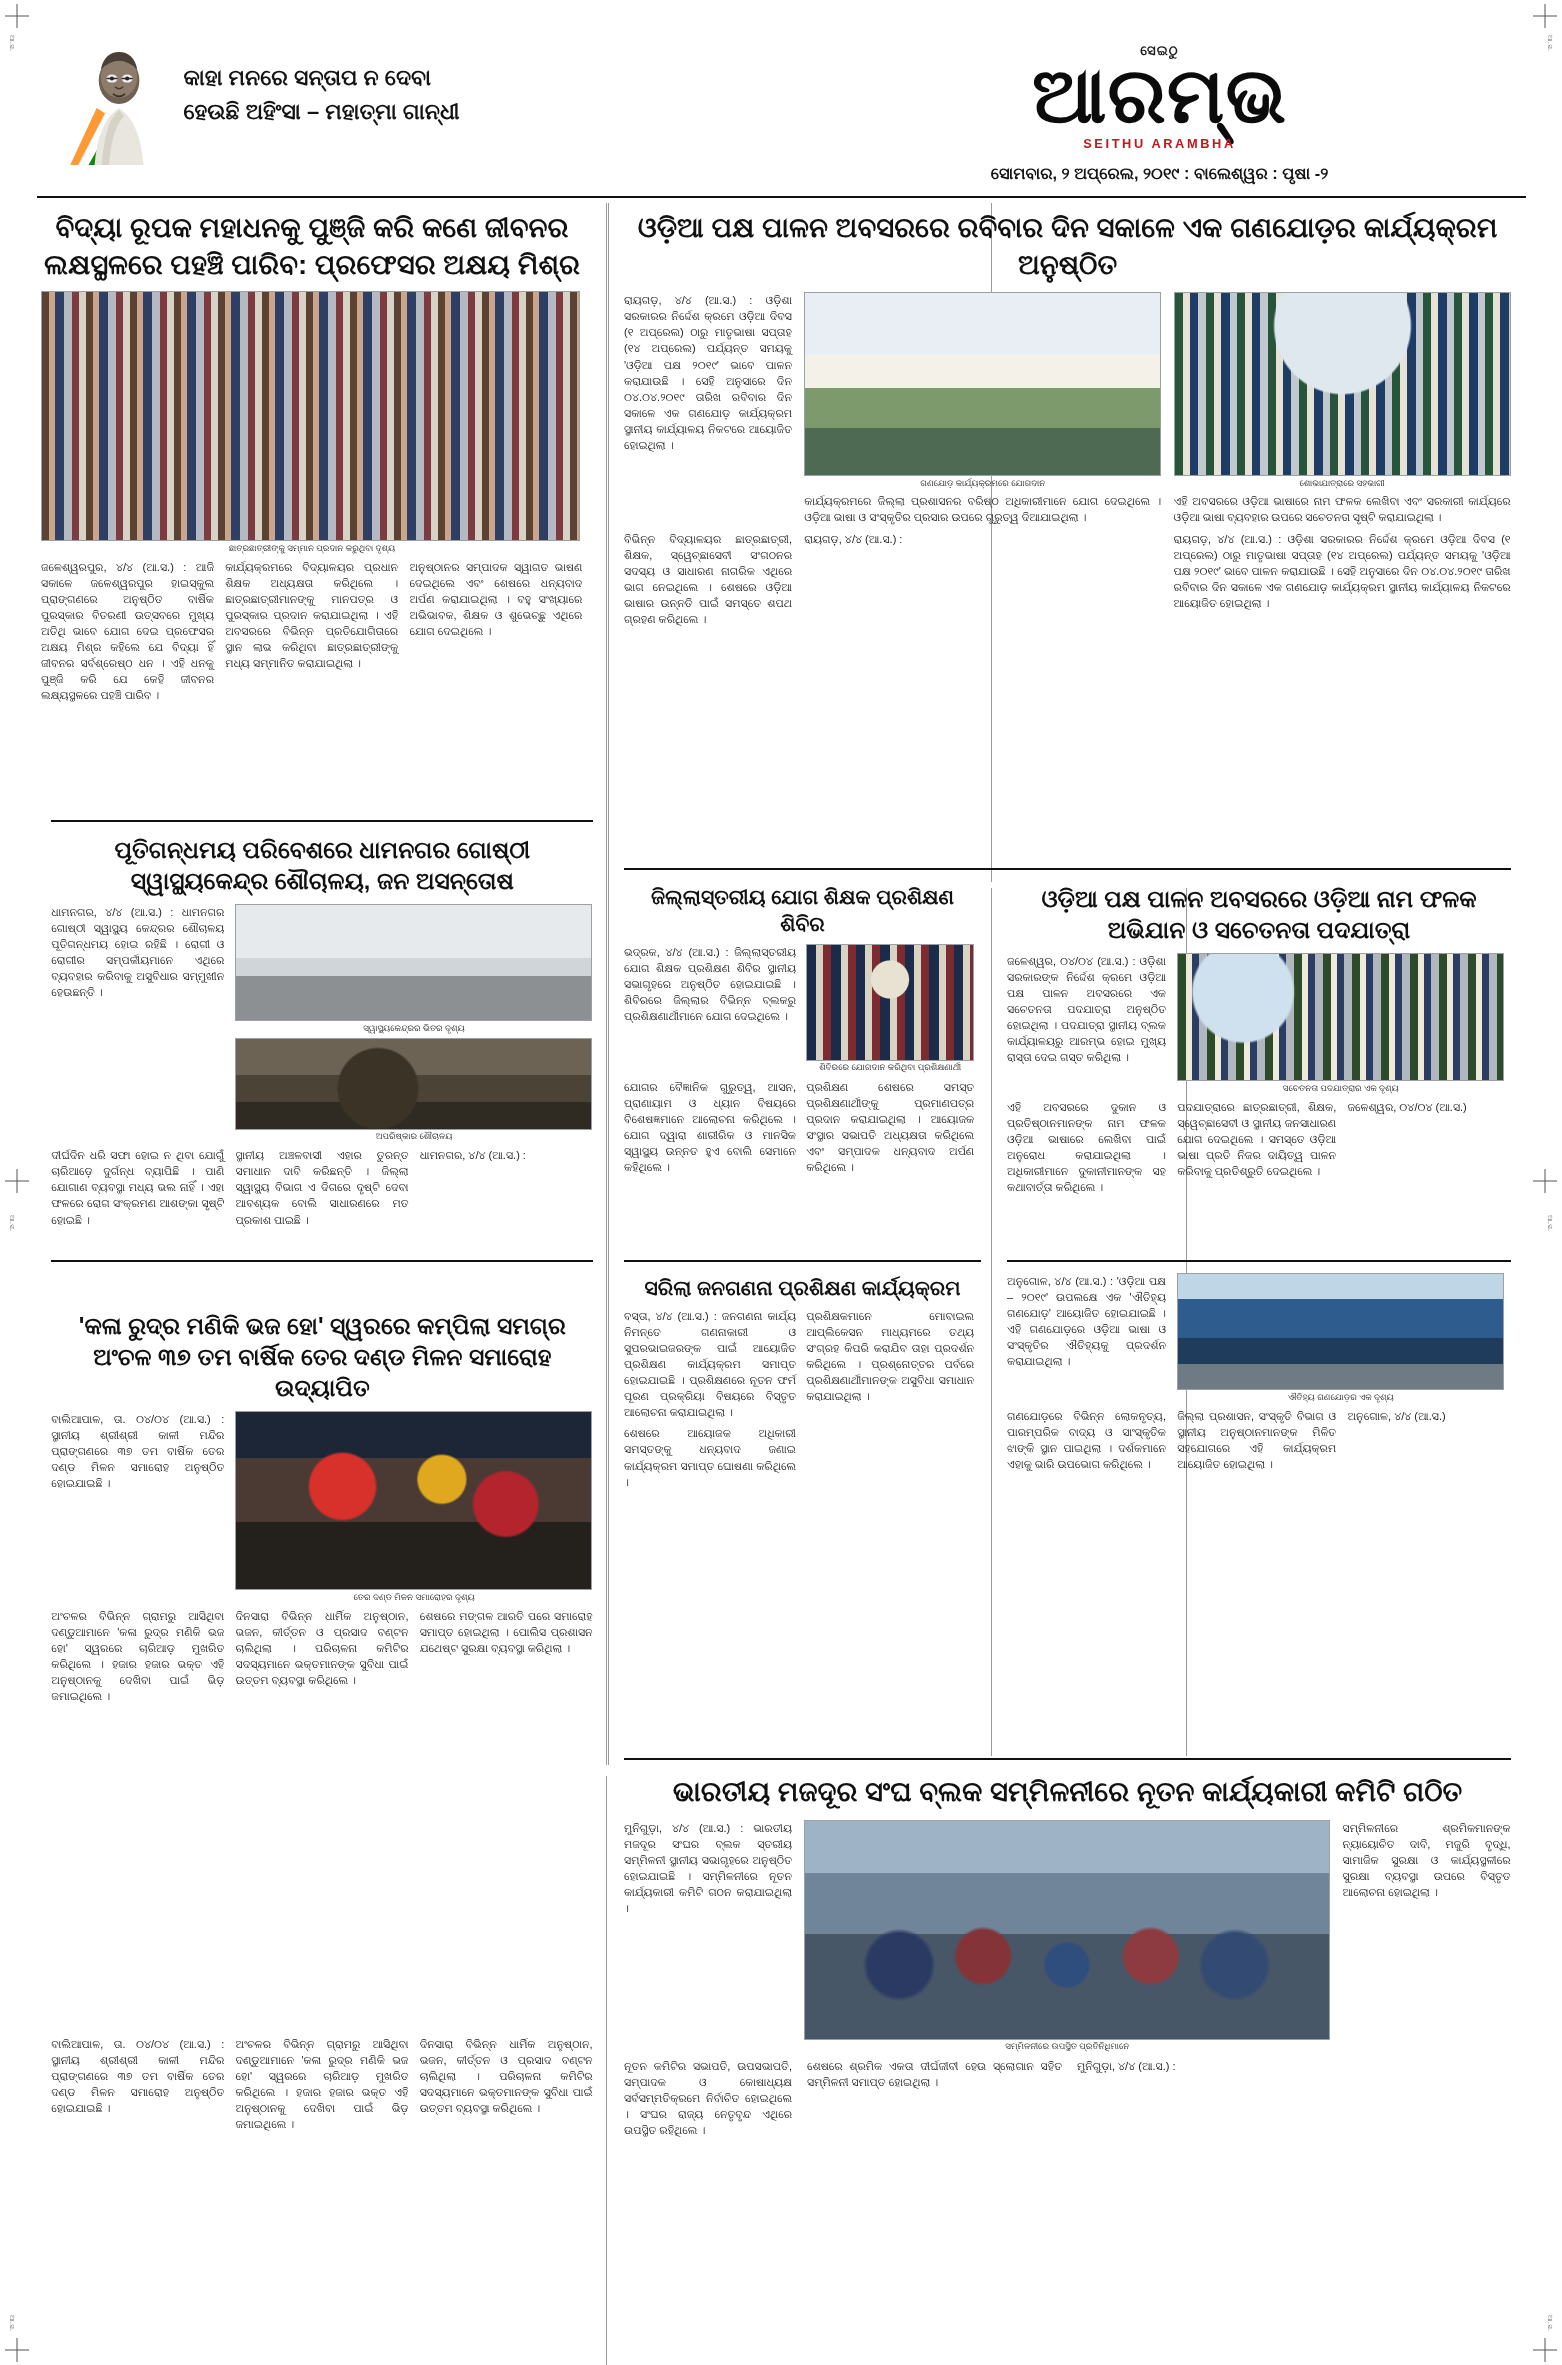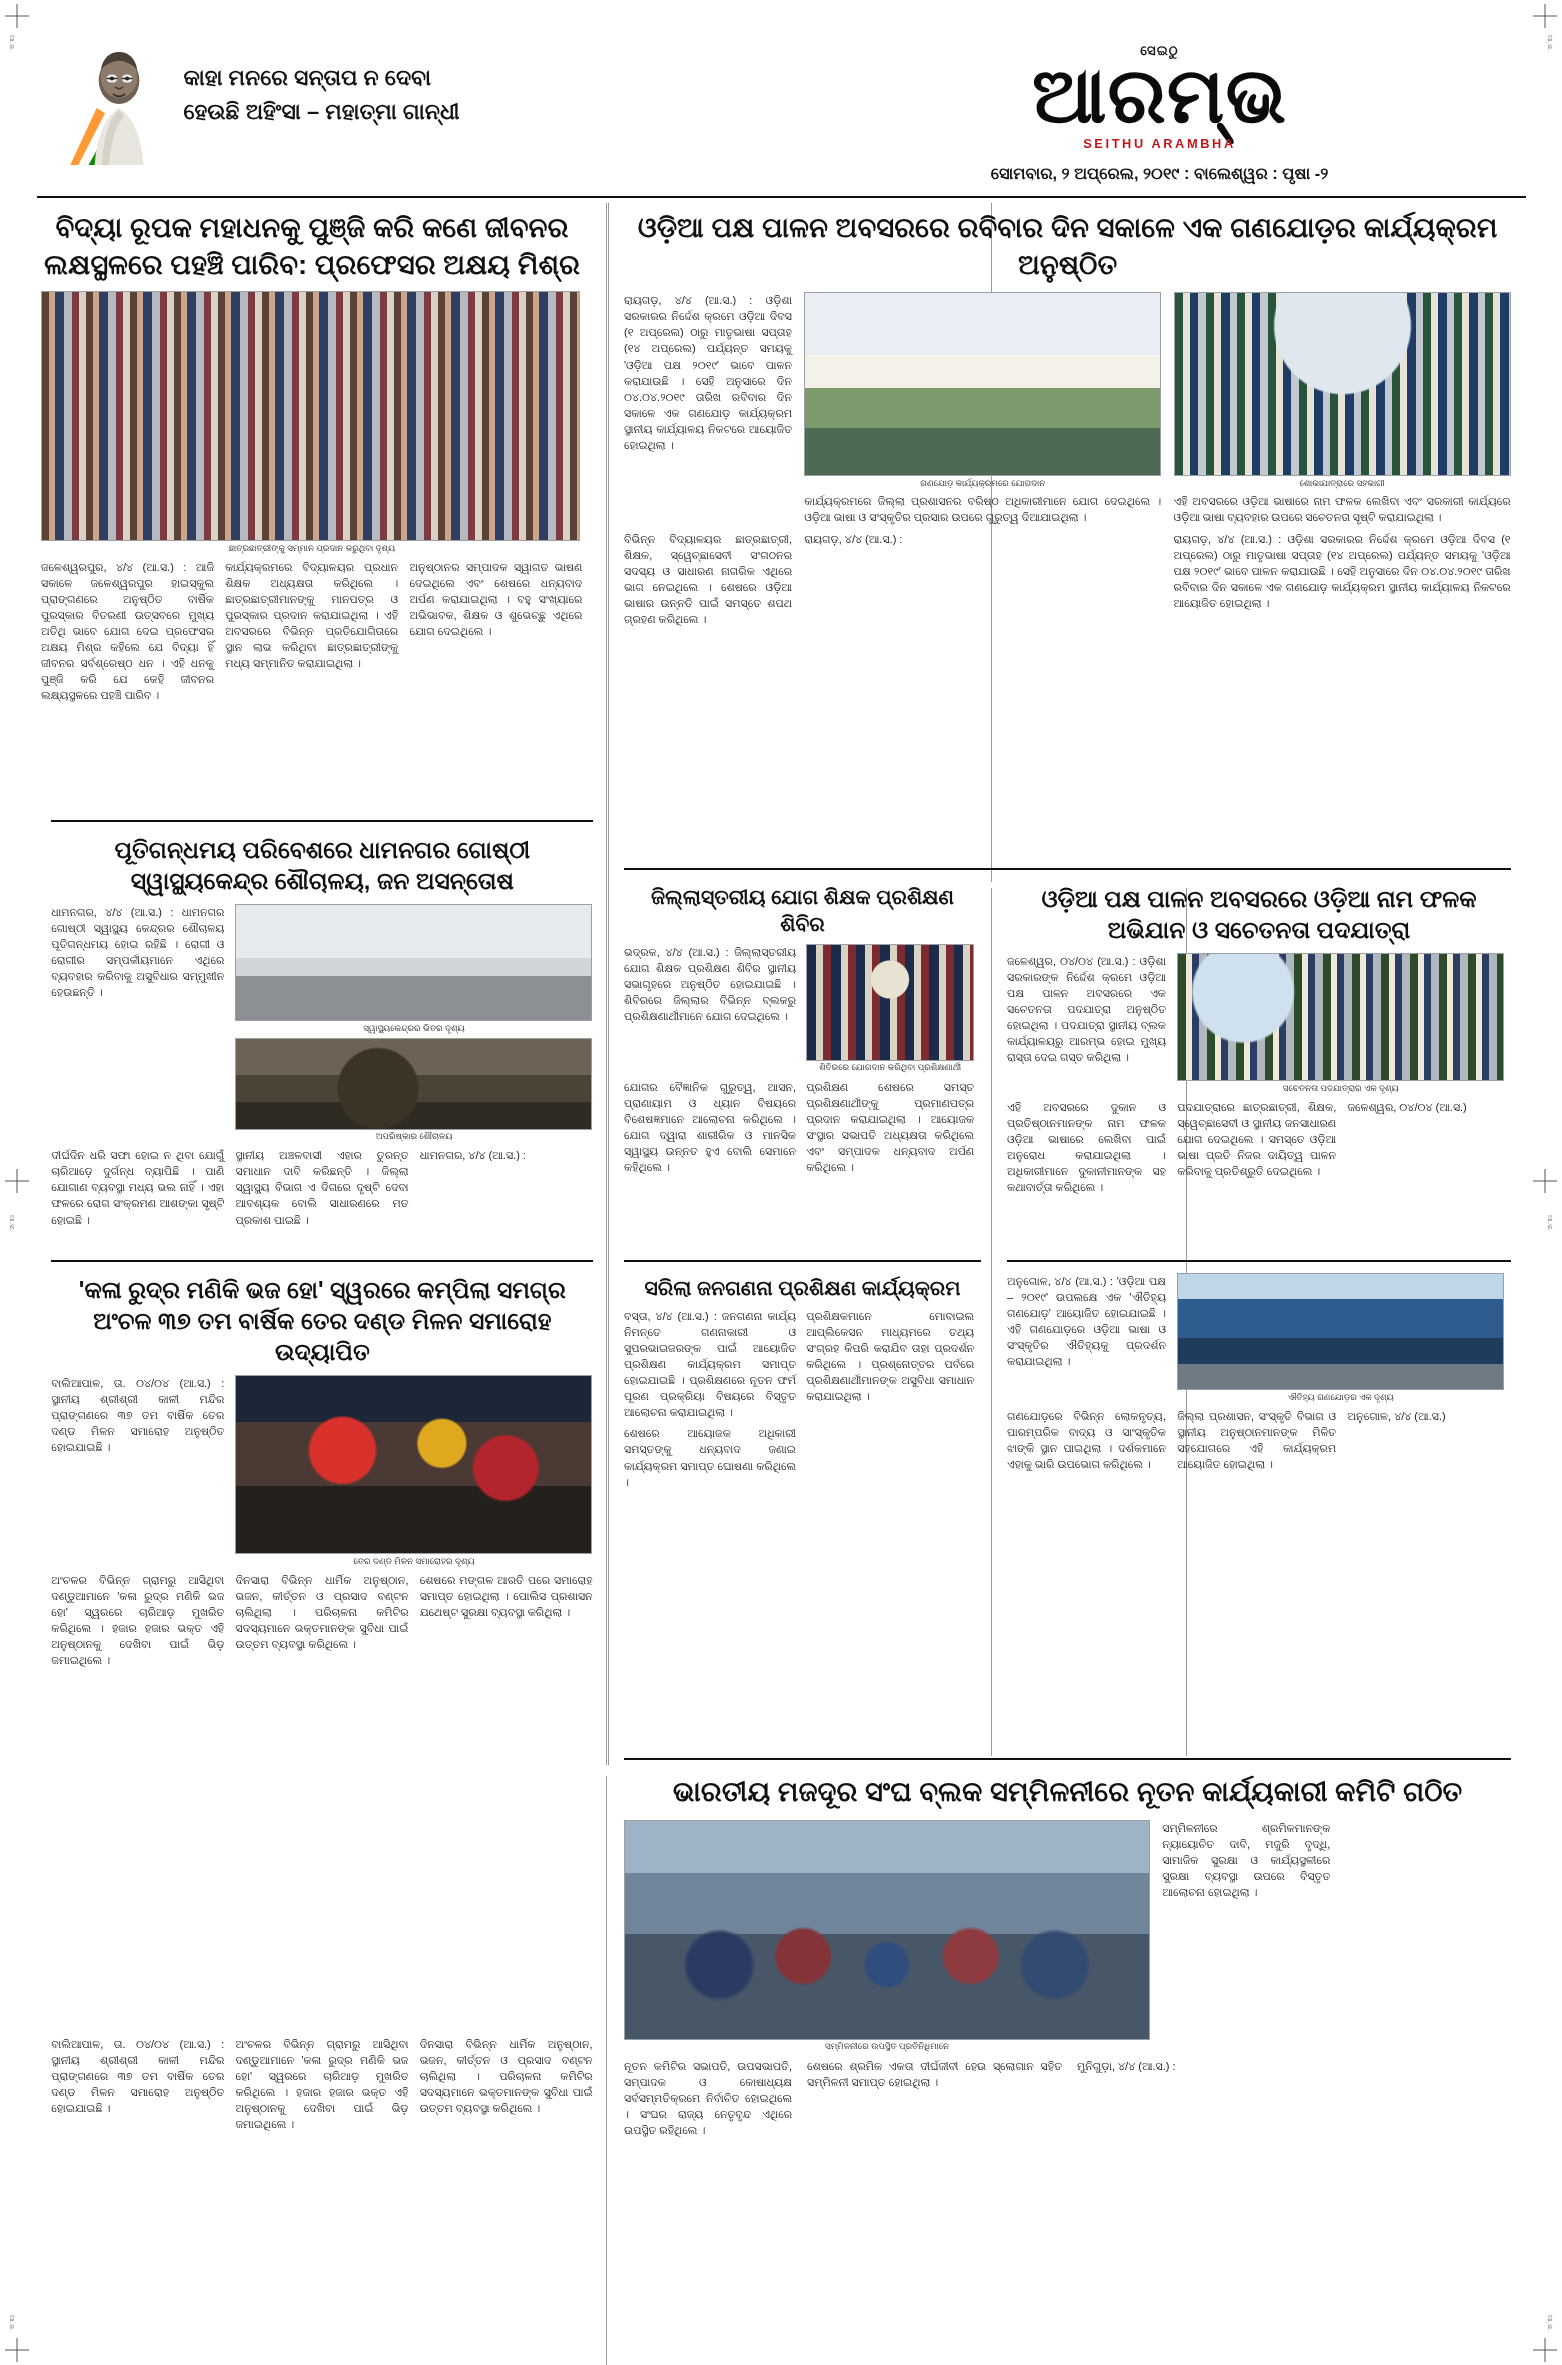--- a/index.html
+++ b/index.html
@@ -333,21 +333,21 @@
         </div>
         <div style="display:flex; gap:11.2px; margin-top:5.1px;">
           <div class="body-text" style="width:173px;">ଦୀର୍ଘଦିନ ଧରି ସଫା ହୋଇ ନ ଥିବା ଯୋଗୁଁ ଚାରିଆଡ଼େ ଦୁର୍ଗନ୍ଧ ବ୍ୟାପିଛି । ପାଣି ଯୋଗାଣ ବ୍ୟବସ୍ଥା ମଧ୍ୟ ଭଲ ନାହିଁ । ଏହା ଫଳରେ ରୋଗ ସଂକ୍ରମଣ ଆଶଙ୍କା ସୃଷ୍ଟି ହୋଇଛି ।</div>
           <div class="body-text" style="width:173px;">ସ୍ଥାନୀୟ ଅଞ୍ଚଳବାସୀ ଏହାର ତୁରନ୍ତ ସମାଧାନ ଦାବି କରିଛନ୍ତି । ଜିଲ୍ଲା ସ୍ୱାସ୍ଥ୍ୟ ବିଭାଗ ଏ ଦିଗରେ ଦୃଷ୍ଟି ଦେବା ଆବଶ୍ୟକ ବୋଲି ସାଧାରଣରେ ମତ ପ୍ରକାଶ ପାଇଛି ।</div>
           <div class="body-text" style="width:173px;">ଧାମନଗର, ୪/୪ (ଆ.ସ.) :</div>
         </div>
       </div>
 
       <div class="rule-h thick" style="left:14.3px; top:1062px; width:542px;"></div>
 
-      <div class="colbox" style="left:14.3px; top:1075px; width:542px;">
+      <div class="colbox" style="left:14.3px; top:1111px; width:542px;">
         <div class="hl mid" style="padding:2px 5.1px 7.1px;">'କଳା ରୁଦ୍ର ମଣିକି ଭଜ ହୋ' ସ୍ୱରରେ କମ୍ପିଲା ସମଗ୍ର ଅଂଚଳ ୩୭ ତମ ବାର୍ଷିକ ତେର ଦଣ୍ଡ ମିଳନ ସମାରୋହ ଉଦ୍ୟାପିତ</div>
         <div style="display:flex; gap:11.2px;">
           <div style="width:173px;">
             <div class="body-text">ବାଲିଆପାଳ, ତା. ୦୪/୦୪ (ଆ.ସ.) : ସ୍ଥାନୀୟ ଶ୍ରୀଶ୍ରୀ କାଳୀ ମନ୍ଦିର ପ୍ରାଙ୍ଗଣରେ ୩୭ ତମ ବାର୍ଷିକ ତେର ଦଣ୍ଡ ମିଳନ ସମାରୋହ ଅନୁଷ୍ଠିତ ହୋଇଯାଇଛି ।</div>
           </div>
           <div style="width:357px;">
             <div class="photo ph-festival" style="width:357px; height:179px;"></div>
             <div class="imgcap">ତେର ଦଣ୍ଡ ମିଳନ ସମାରୋହର ଦୃଶ୍ୟ</div>
           </div>
         </div>
@@ -441,20 +441,21 @@
           <div class="body-text" style="width:159px;">ଜିଲ୍ଲା ପ୍ରଶାସନ, ସଂସ୍କୃତି ବିଭାଗ ଓ ସ୍ଥାନୀୟ ଅନୁଷ୍ଠାନମାନଙ୍କ ମିଳିତ ସହଯୋଗରେ ଏହି କାର୍ଯ୍ୟକ୍ରମ ଆୟୋଜିତ ହୋଇଥିଲା ।</div>
           <div class="body-text" style="width:159px;">ଅନୁଗୋଳ, ୪/୪ (ଆ.ସ.)</div>
         </div>
       </div>
 
       <div class="rule-h thick" style="left:587px; top:1560px; width:887px;"></div>
 
       <div class="colbox" style="left:587px; top:1573px; width:887px;">
         <div class="hl big" style="padding:3.1px 2px 9.2px;">ଭାରତୀୟ ମଜଦୂର ସଂଘ ବ୍ଲକ ସମ୍ମିଳନୀରେ ନୂତନ କାର୍ଯ୍ୟକାରୀ କମିଟି ଗଠିତ</div>
         <div style="display:flex; gap:12.3px;">
+          <div class="body-text" style="width:168px;">ମୁନିଗୁଡ଼ା, ୪/୪ (ଆ.ସ.) : ଭାରତୀୟ ମଜଦୂର ସଂଘର ବ୍ଲକ ସ୍ତରୀୟ ସମ୍ମିଳନୀ ସ୍ଥାନୀୟ ସଭାଗୃହରେ ଅନୁଷ୍ଠିତ ହୋଇଯାଇଛି । ସମ୍ମିଳନୀରେ ନୂତନ କାର୍ଯ୍ୟକାରୀ କମିଟି ଗଠନ କରାଯାଇଥିଲା ।</div>
           <div style="width:526px;">
             <div class="photo ph-meeting-blue" style="width:526px; height:220px;"></div>
             <div class="imgcap">ସମ୍ମିଳନୀରେ ଉପସ୍ଥିତ ପ୍ରତିନିଧିମାନେ</div>
           </div>
           <div class="body-text" style="width:168px;">ସମ୍ମିଳନୀରେ ଶ୍ରମିକମାନଙ୍କ ନ୍ୟାୟୋଚିତ ଦାବି, ମଜୁରି ବୃଦ୍ଧି, ସାମାଜିକ ସୁରକ୍ଷା ଓ କାର୍ଯ୍ୟସ୍ଥଳୀରେ ସୁରକ୍ଷା ବ୍ୟବସ୍ଥା ଉପରେ ବିସ୍ତୃତ ଆଲୋଚନା ହୋଇଥିଲା ।</div>
         </div>
         <div style="display:flex; gap:15px; margin-top:6.1px;">
           <div class="body-text" style="width:168px;">ନୂତନ କମିଟିର ସଭାପତି, ଉପସଭାପତି, ସମ୍ପାଦକ ଓ କୋଷାଧ୍ୟକ୍ଷ ସର୍ବସମ୍ମତିକ୍ରମେ ନିର୍ବାଚିତ ହୋଇଥିଲେ । ସଂଘର ରାଜ୍ୟ ନେତୃବୃନ୍ଦ ଏଥିରେ ଉପସ୍ଥିତ ରହିଥିଲେ ।</div>
           <div class="body-text" style="width:255px;">ଶେଷରେ ଶ୍ରମିକ ଏକତା ଦୀର୍ଘଜୀବୀ ହେଉ ସ୍ଲୋଗାନ ସହିତ ସମ୍ମିଳନୀ ସମାପ୍ତ ହୋଇଥିଲା ।</div>
           <div class="body-text" style="width:255px;">ମୁନିଗୁଡ଼ା, ୪/୪ (ଆ.ସ.) :</div>

